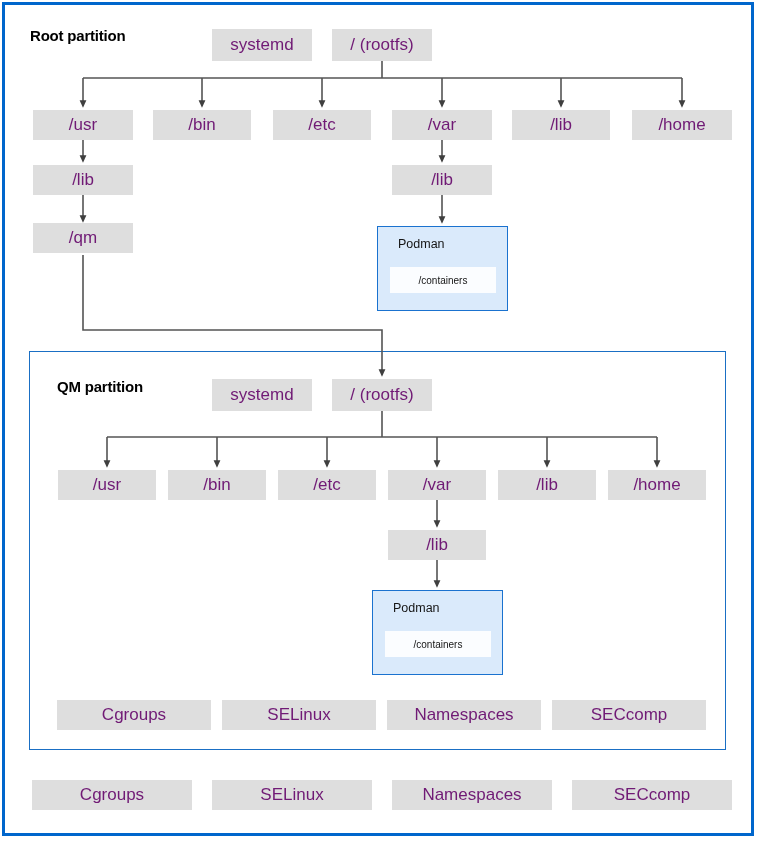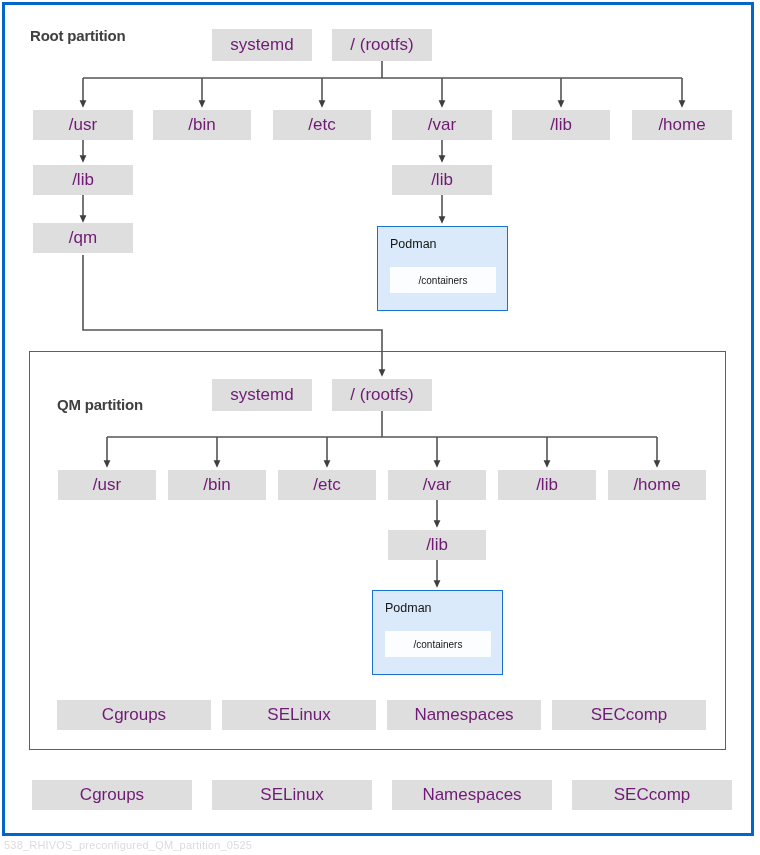--- a/index.html
+++ b/index.html
@@ -36,26 +36,26 @@
     width: 697px;
     height: 399px;
     border: 1.5px solid #1a6fc4;
     box-sizing: border-box;
   }
   
   .section-title {
     position: absolute;
     font-weight: bold;
     font-size: 15px;
-    color: #404040;
+    color: #000000;
     letter-spacing: -0.2px;
     white-space: nowrap;
   }
   #root-partition-title { left: 30px; top: 27px; }
-  #qm-partition-title   { left: 57px; top: 378px; margin-top: 18px; }
+  #qm-partition-title   { left: 57px; top: 378px; }
 
   
   .node {
     position: absolute;
     background: #dedede;
     color: #701a75;
     font-size: 17px;
     display: flex;
     align-items: center;
     justify-content: center;
@@ -65,21 +65,21 @@
   }
   
   .podman-box {
     position: absolute;
     background: #daeafb;
     border: 1.5px solid #1a72cf;
     box-sizing: border-box;
   }
   .podman-label {
     position: absolute;
-    left: 12px;
+    left: 20px;
     top: 10px;
     font-size: 12.5px;
     color: #151515;
   }
   .podman-inner {
     position: absolute;
     background: #fbfdff;
     display: flex;
     align-items: center;
     justify-content: center;
@@ -193,15 +193,14 @@
       <div class="node" style="left: 57px; top: 700px; width: 154px; height: 30px;">Cgroups</div>
       <div class="node" style="left: 222px; top: 700px; width: 154px; height: 30px;">SELinux</div>
       <div class="node" style="left: 387px; top: 700px; width: 154px; height: 30px;">Namespaces</div>
       <div class="node" style="left: 552px; top: 700px; width: 154px; height: 30px;">SECcomp</div>
       <div class="node" style="left: 32px; top: 780px; width: 160px; height: 30px;">Cgroups</div>
       <div class="node" style="left: 212px; top: 780px; width: 160px; height: 30px;">SELinux</div>
       <div class="node" style="left: 392px; top: 780px; width: 160px; height: 30px;">Namespaces</div>
       <div class="node" style="left: 572px; top: 780px; width: 160px; height: 30px;">SECcomp</div>
     </div>
 
-  <div class="footer-caption">538_RHIVOS_preconfigured_QM_partition_0525</div>
 
 </div>
 
 </body></html>

